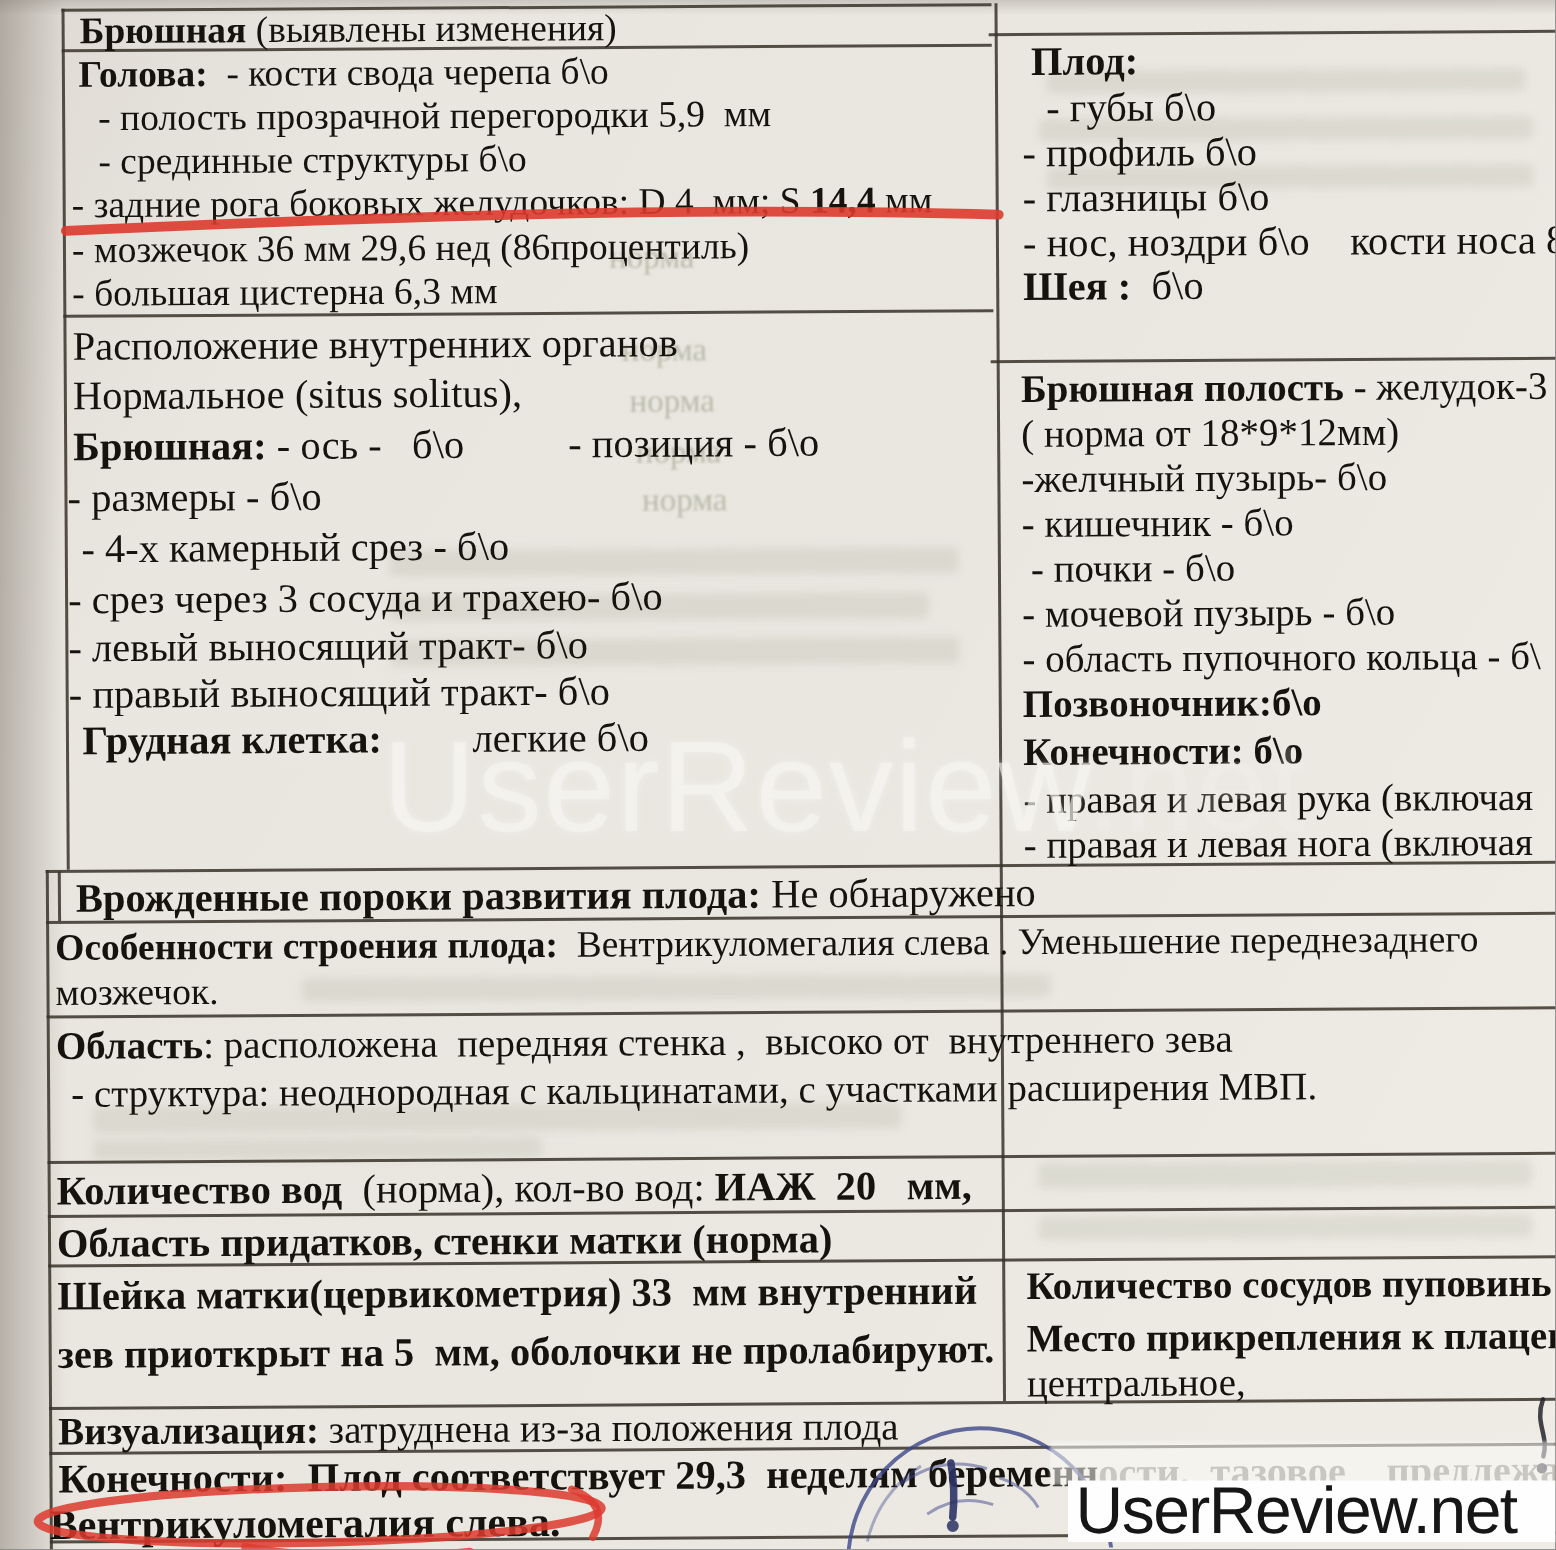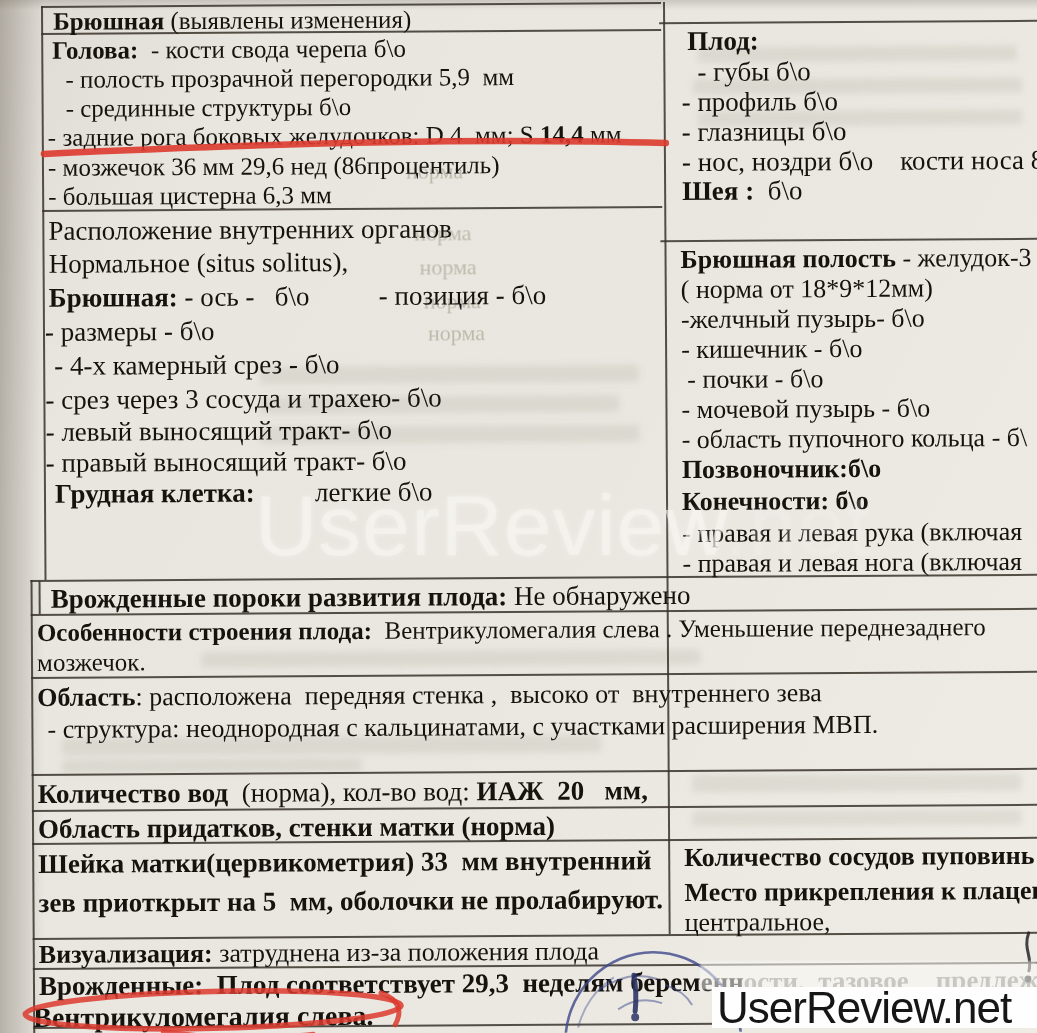--- a/index.html
+++ b/index.html
@@ -132,21 +132,21 @@
 
     <div class="line b" style="left:36px;top:847px;font-size:27px">Шейка матки(цервикометрия) 33  мм внутренний</div>
     <div class="line b" style="left:36px;top:886px;font-size:27px">зев приоткрыт на 5  мм, оболочки не пролабируют.</div>
 
     <div class="line b" style="left:682px;top:845px;font-size:26px">Количество сосудов пуповинь</div>
     <div class="line b" style="left:682px;top:880px;font-size:26px">Место прикрепления к плацен</div>
     <div class="line" style="left:682px;top:910px;font-size:26px">центральное,</div>
 
     <div class="line" style="left:36px;top:938px;font-size:26px"><span class="b t">Визуализация:</span><span class="t"> затруднена из-за положения плода</span></div>
 
-    <div class="line" style="left:36px;top:969px;font-size:27px"><span class="b t">Врожденные:</span><span class="b t">  Плод соответствует 29,3  неделям беременн</span><span class="b t faded">ости,  тазовое    предлежани</span></div>
+    <div class="line" style="left:36px;top:969px;font-size:27px"><span class="b t">Конечности:</span><span class="b t">  Плод соответствует 29,3  неделям беременн</span><span class="b t faded">ости,  тазовое    предлежани</span></div>
 
     <div class="line b" style="left:30px;top:1000px;font-size:28px">Вентрикуломегалия слева.</div>
 
     <svg class="redmark" style="left:10px;top:984px" width="430" height="49" viewBox="0 0 430 49">
       <ellipse cx="200" cy="24" rx="188" ry="18.5" fill="none" stroke="var(--marker-red)" stroke-width="5.5" opacity="0.85" transform="rotate(-1 200 24)"></ellipse>
       <path d="M368,8 q26,10 14,32" fill="none" stroke="var(--marker-red)" stroke-width="5" stroke-linecap="round" opacity="0.85"></path>
       <path d="M150,45 q70,12 150,4" fill="none" stroke="var(--marker-red)" stroke-width="5" stroke-linecap="round" opacity="0.8"></path>
     </svg>
 
     <svg class="redmark" style="left:545px;top:928px" width="215" height="105" viewBox="0 0 215 105">

